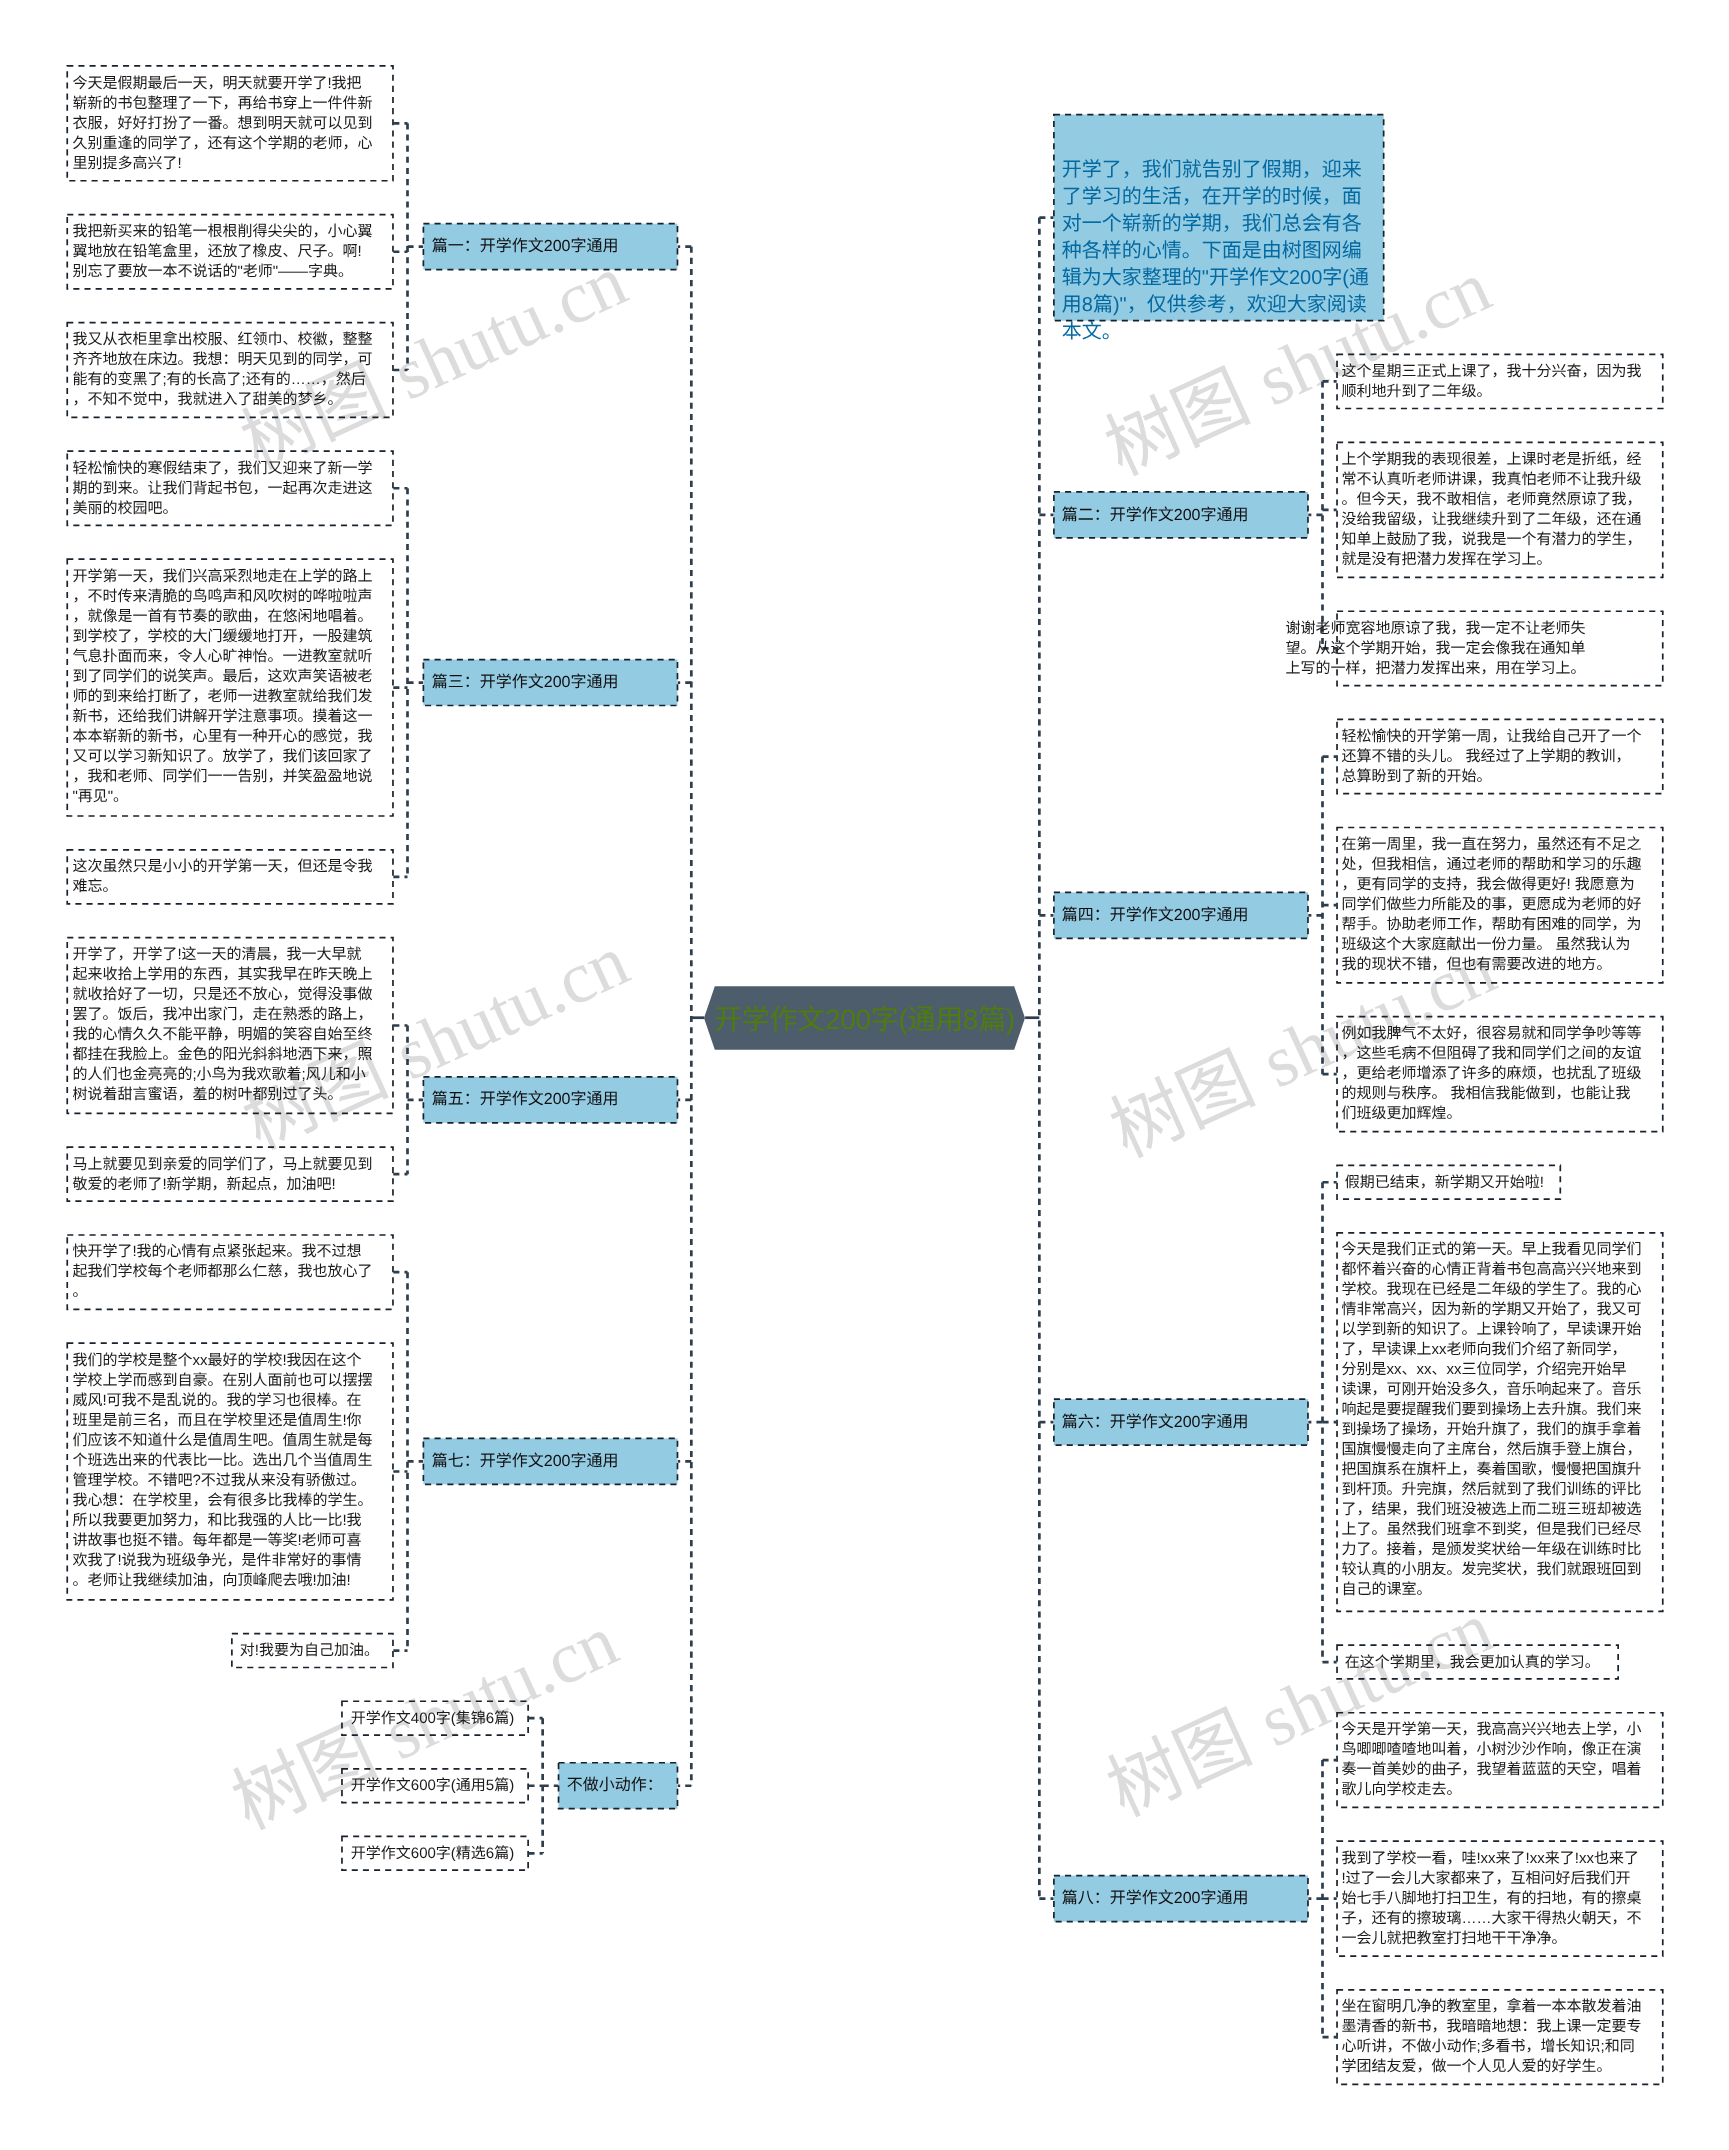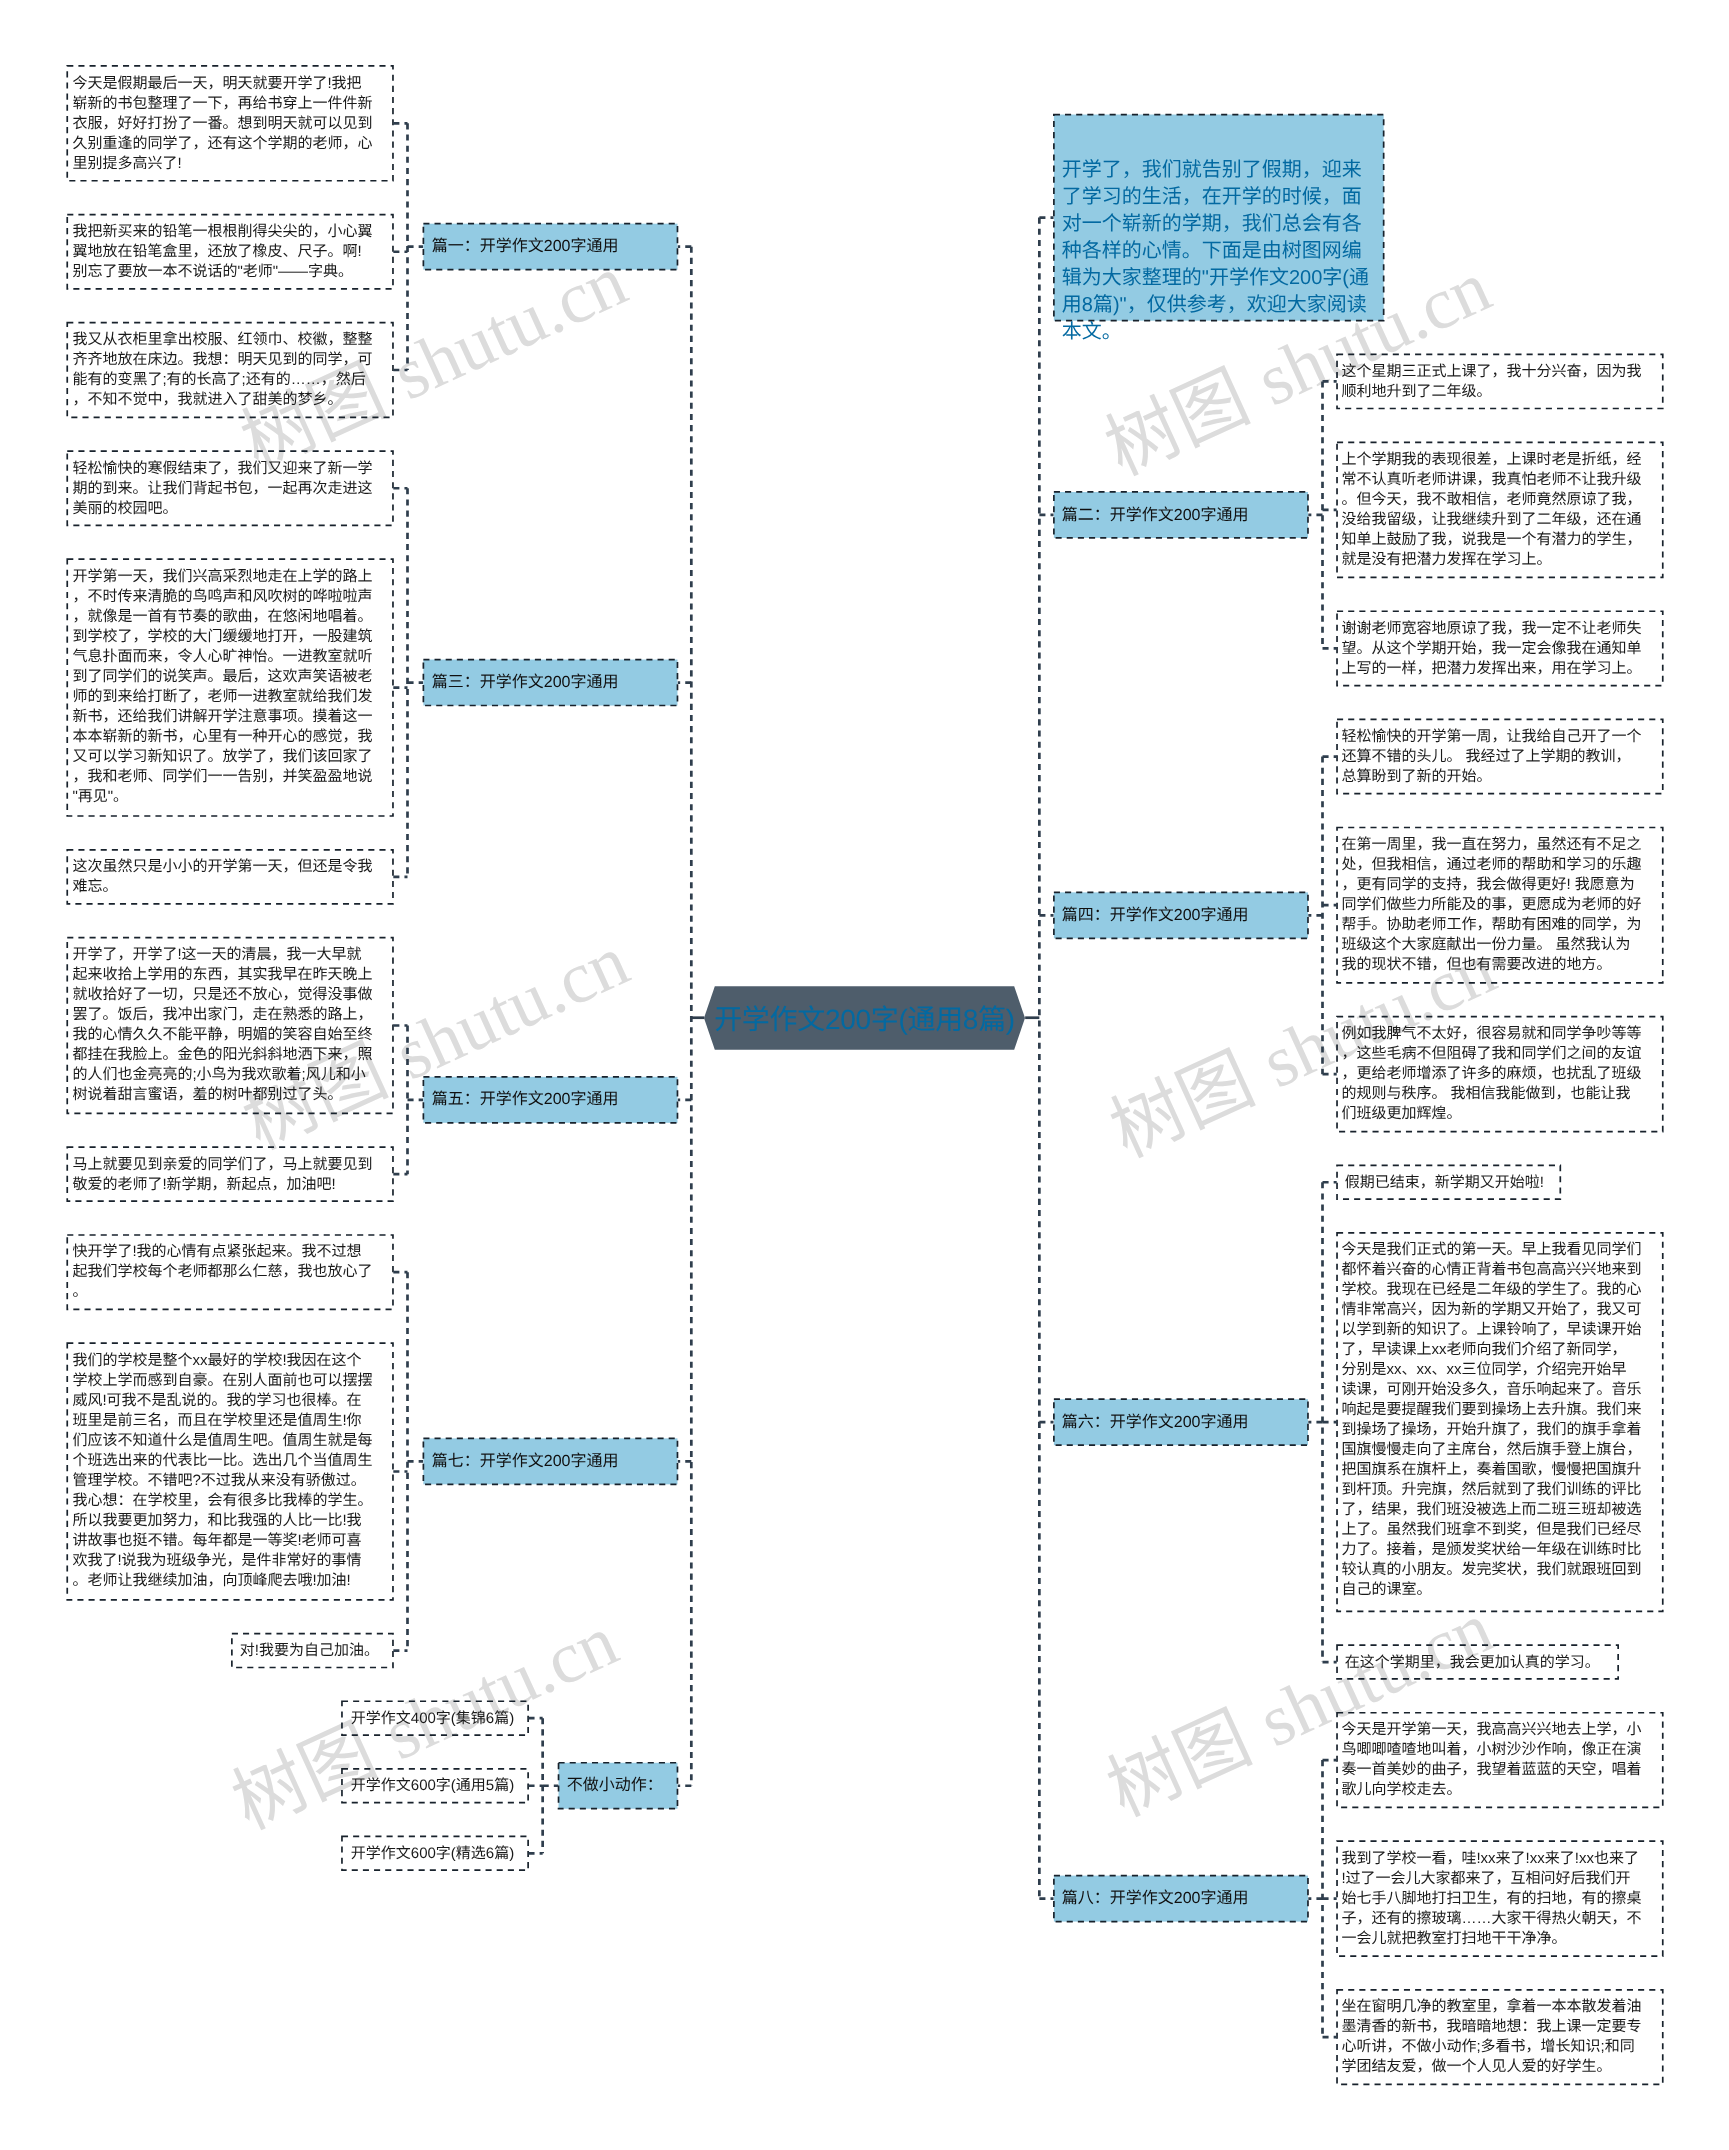--- a/index.html
+++ b/index.html
@@ -13,21 +13,21 @@
 .node{position:absolute;z-index:2;box-sizing:border-box;will-change:transform;}
 .leaf{border:none;background:transparent;font-size:15px;line-height:20px;
  color:#1a1a1a;padding:8px 5.4px 6px 5.4px;white-space:pre;}
 .branch{border:none;background:transparent;font-size:16px;line-height:23px;
  color:#101010;padding:11.5px 8.8px 12px 8.8px;white-space:pre;}
 .leaf.fit{padding-left:8.8px;padding-right:8.8px;}
 .intro{border:none;background:transparent;font-size:20px;line-height:27px;
  color:#0369a1;padding:8.8px 8.8px 8.8px 8.8px;white-space:pre;margin-top:34px;}
 .rootwrap{position:absolute;z-index:2;will-change:transform;}
 .rootlbl{position:absolute;left:0;top:0;width:100%;height:100%;display:flex;will-change:transform;
- align-items:center;justify-content:center;color:#0369a1;font-size:28px;white-space:nowrap;
+ align-items:center;justify-content:center;color:#4d7c0f;font-size:28px;white-space:nowrap;
  letter-spacing:-0.3px;}
 </style>
 </head>
 <body>
 
 <div id="stage">
     <div class="wm" style="left: 262px; top: 408px; font-size: 73px; transform: rotate(-24.6deg);"><span style="font-family: &quot;Liberation Sans&quot;, &quot;DejaVu Sans&quot;, sans-serif;">树图 </span><span>shutu.cn</span></div>
     <div class="wm" style="left: 1126px; top: 414px; font-size: 73px; transform: rotate(-24.6deg);"><span style="font-family: &quot;Liberation Sans&quot;, &quot;DejaVu Sans&quot;, sans-serif;">树图 </span><span>shutu.cn</span></div>
     <div class="wm" style="left: 264px; top: 1088px; font-size: 73px; transform: rotate(-24.6deg);"><span style="font-family: &quot;Liberation Sans&quot;, &quot;DejaVu Sans&quot;, sans-serif;">树图 </span><span>shutu.cn</span></div>
     <div class="wm" style="left: 1131px; top: 1096px; font-size: 73px; transform: rotate(-24.6deg);"><span style="font-family: &quot;Liberation Sans&quot;, &quot;DejaVu Sans&quot;, sans-serif;">树图 </span><span>shutu.cn</span></div>
@@ -207,21 +207,21 @@
 本文。</div>
     <div class="node branch" style="left: 1053px; top: 492px; width: 255px;">篇二：开学作文200字通用</div>
     <div class="node leaf" style="left: 1336px; top: 354px; width: 326px;">这个星期三正式上课了，我十分兴奋，因为我
 顺利地升到了二年级。</div>
     <div class="node leaf" style="left: 1336px; top: 442px; width: 326px;">上个学期我的表现很差，上课时老是折纸，经
 常不认真听老师讲课，我真怕老师不让我升级
 。但今天，我不敢相信，老师竟然原谅了我，
 没给我留级，让我继续升到了二年级，还在通
 知单上鼓励了我，说我是一个有潜力的学生，
 就是没有把潜力发挥在学习上。</div>
-    <div class="node leaf" style="left: 1336px; top: 611px; width: 326px;">谢谢老师宽容地原谅了我，我一定不让老师失
+    <div class="node leaf" style="left: 1280px; top: 611px; width: 326px;">谢谢老师宽容地原谅了我，我一定不让老师失
 望。从这个学期开始，我一定会像我在通知单
 上写的一样，把潜力发挥出来，用在学习上。</div>
     <div class="node branch" style="left: 1053px; top: 892px; width: 255px;">篇四：开学作文200字通用</div>
     <div class="node leaf" style="left: 1336px; top: 719px; width: 326px;">轻松愉快的开学第一周，让我给自己开了一个
 还算不错的头儿。 我经过了上学期的教训，
 总算盼到了新的开始。</div>
     <div class="node leaf" style="left: 1336px; top: 827px; width: 326px;">在第一周里，我一直在努力，虽然还有不足之
 处，但我相信，通过老师的帮助和学习的乐趣
 ，更有同学的支持，我会做得更好! 我愿意为
 同学们做些力所能及的事，更愿成为老师的好

